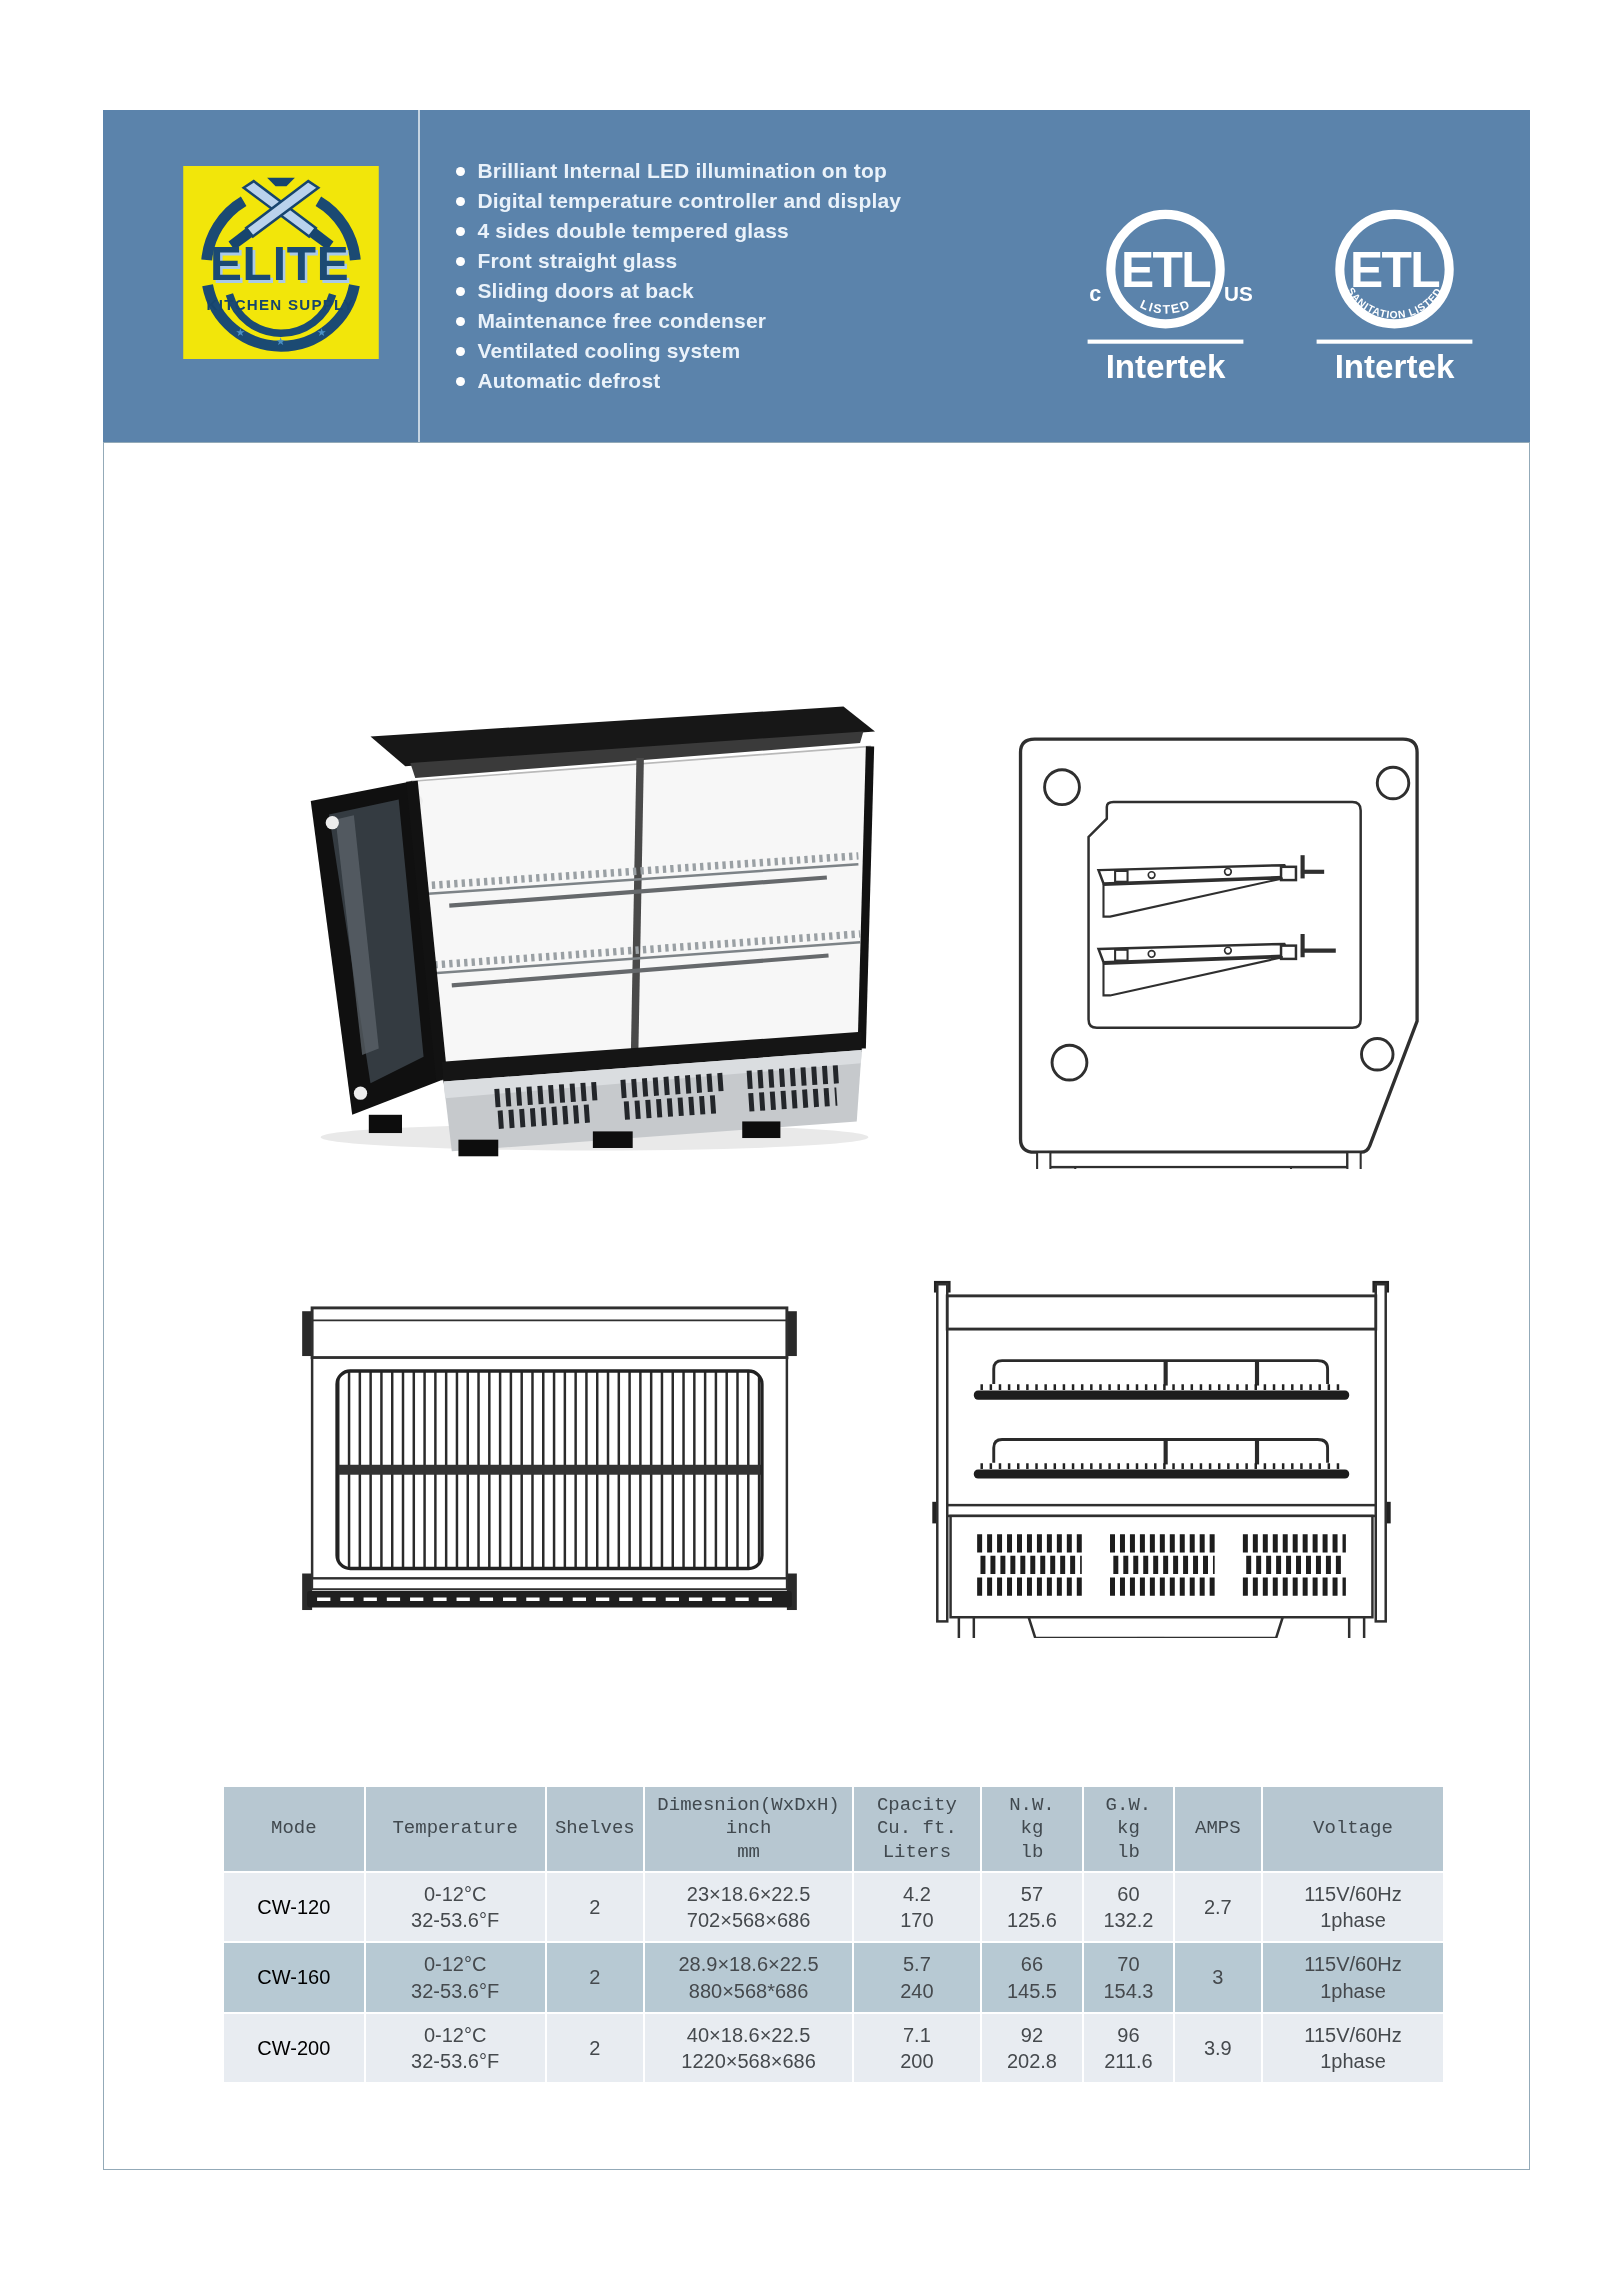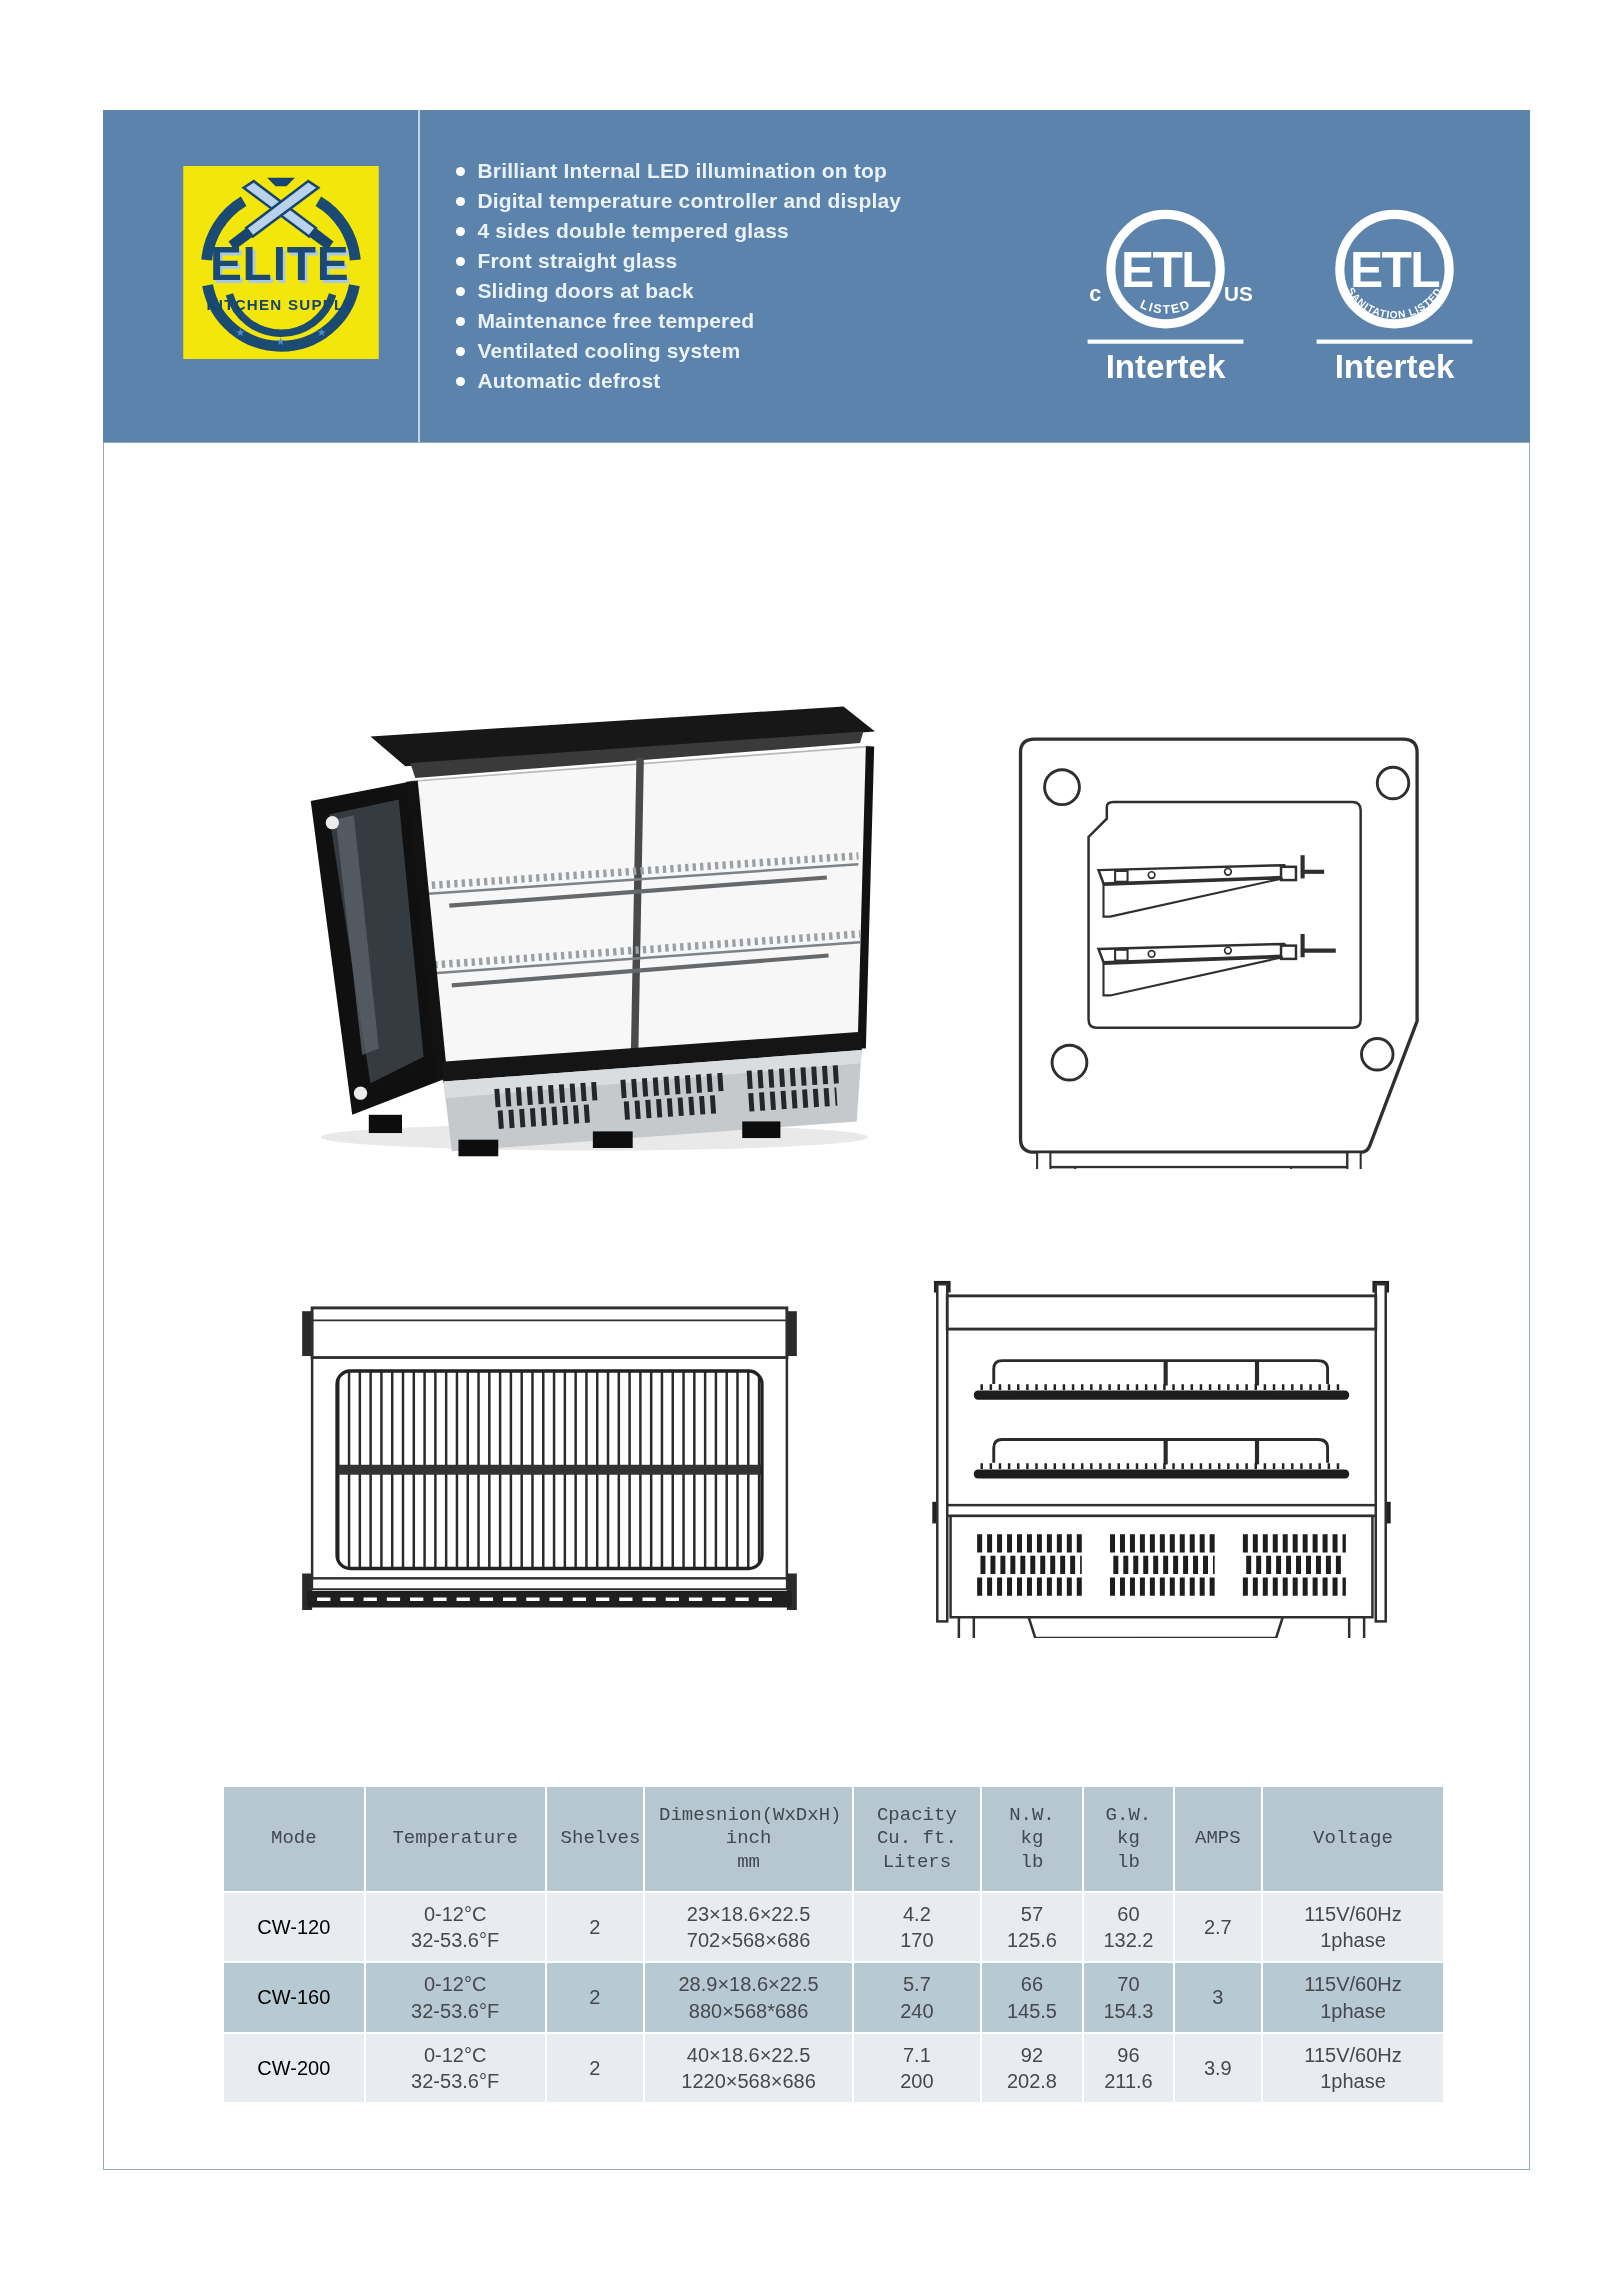--- a/index.html
+++ b/index.html
@@ -34,21 +34,21 @@
   .fig-front{left:800px;top:813px;width:515px;height:382px;}
 
   .section-title{position:absolute;left:121px;top:1245px;margin:0;
                  font-size:52px;font-weight:400;color:#4d7eae;letter-spacing:0.4px;}
 
   
   .table-wrap{position:absolute;left:118px;top:1342px;width:1223px;}
   table.spec{border-collapse:separate;border-spacing:2.5px;width:1223px;table-layout:fixed;background:#fff;}
   table.spec th{background:#b7c7d1;font-family:"Liberation Mono","DejaVu Sans Mono",monospace;
                 font-weight:normal;color:#41494f;font-size:19px;line-height:1.22;
-                height:76px;text-align:center;vertical-align:middle;padding:14px;}
+                height:76px;text-align:center;vertical-align:middle;padding:4px;}
   table.spec td{background:#e8ecf1;text-align:center;vertical-align:middle;color:#45494d;
                 font-size:20px;line-height:1.32;height:65px;padding:1.7px;}
   table.spec tr.dark td{background:#b7c9d3;}
   table.spec td.mode{font-weight:normal;color:#000000;}
   .cl{display:block;}
 </style>
 </head>
 <body>
 
 <div class="page">
@@ -102,21 +102,21 @@
       <li>
           <span class="dot"></span>
           <span>Front straight glass</span>
         </li>
       <li>
           <span class="dot"></span>
           <span>Sliding doors at back</span>
         </li>
       <li>
           <span class="dot"></span>
-          <span>Maintenance free tempered</span>
+          <span>Maintenance free condenser</span>
         </li>
       <li>
           <span class="dot"></span>
           <span>Ventilated cooling system</span>
         </li>
       <li>
           <span class="dot"></span>
           <span>Automatic defrost</span>
         </li>
     </ul>

